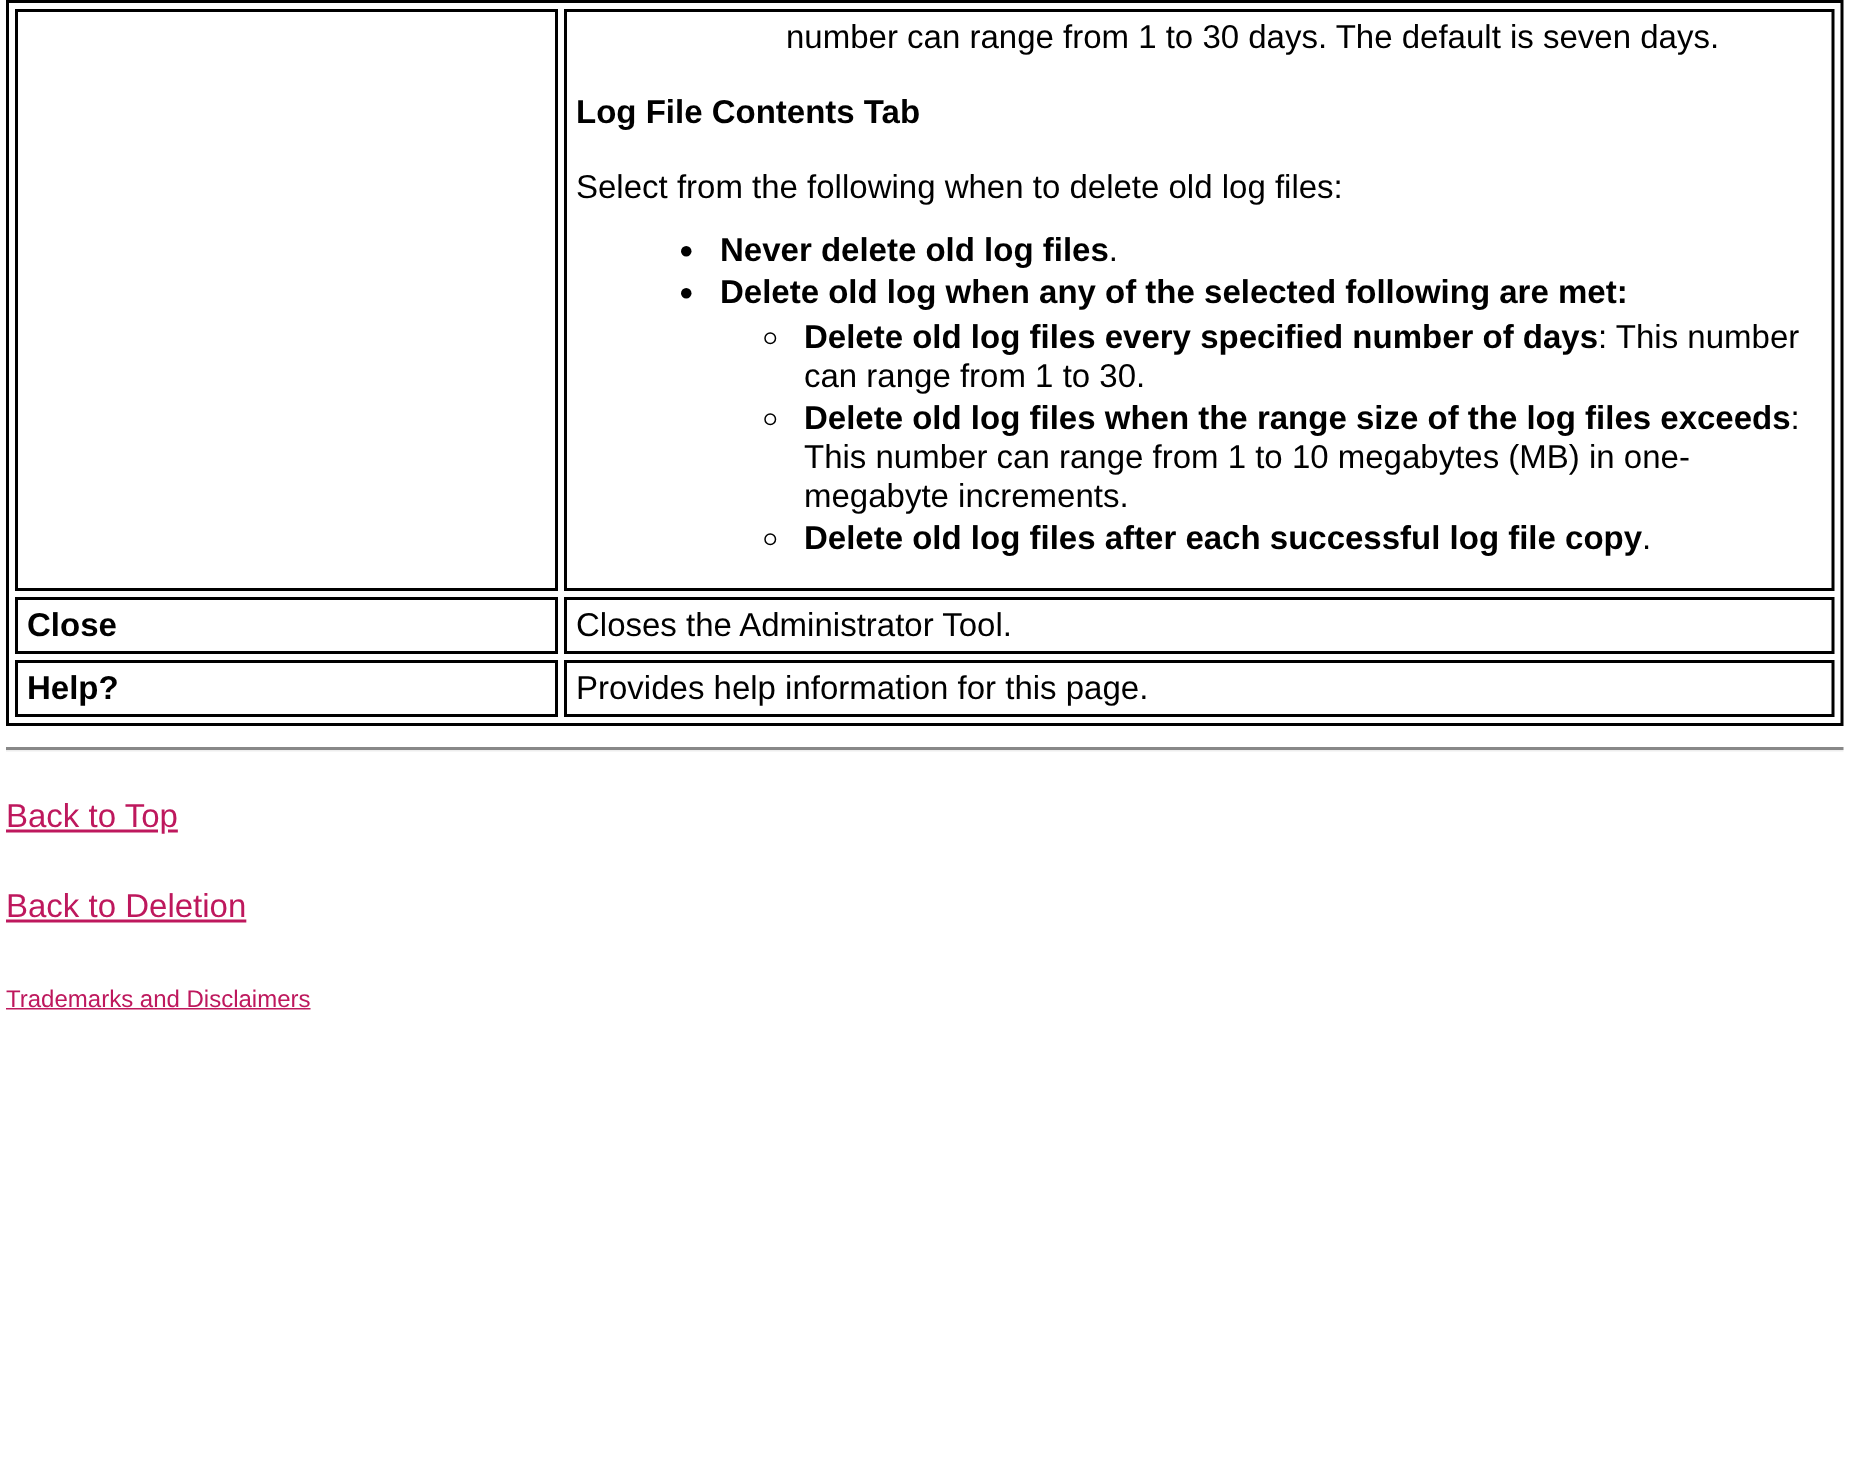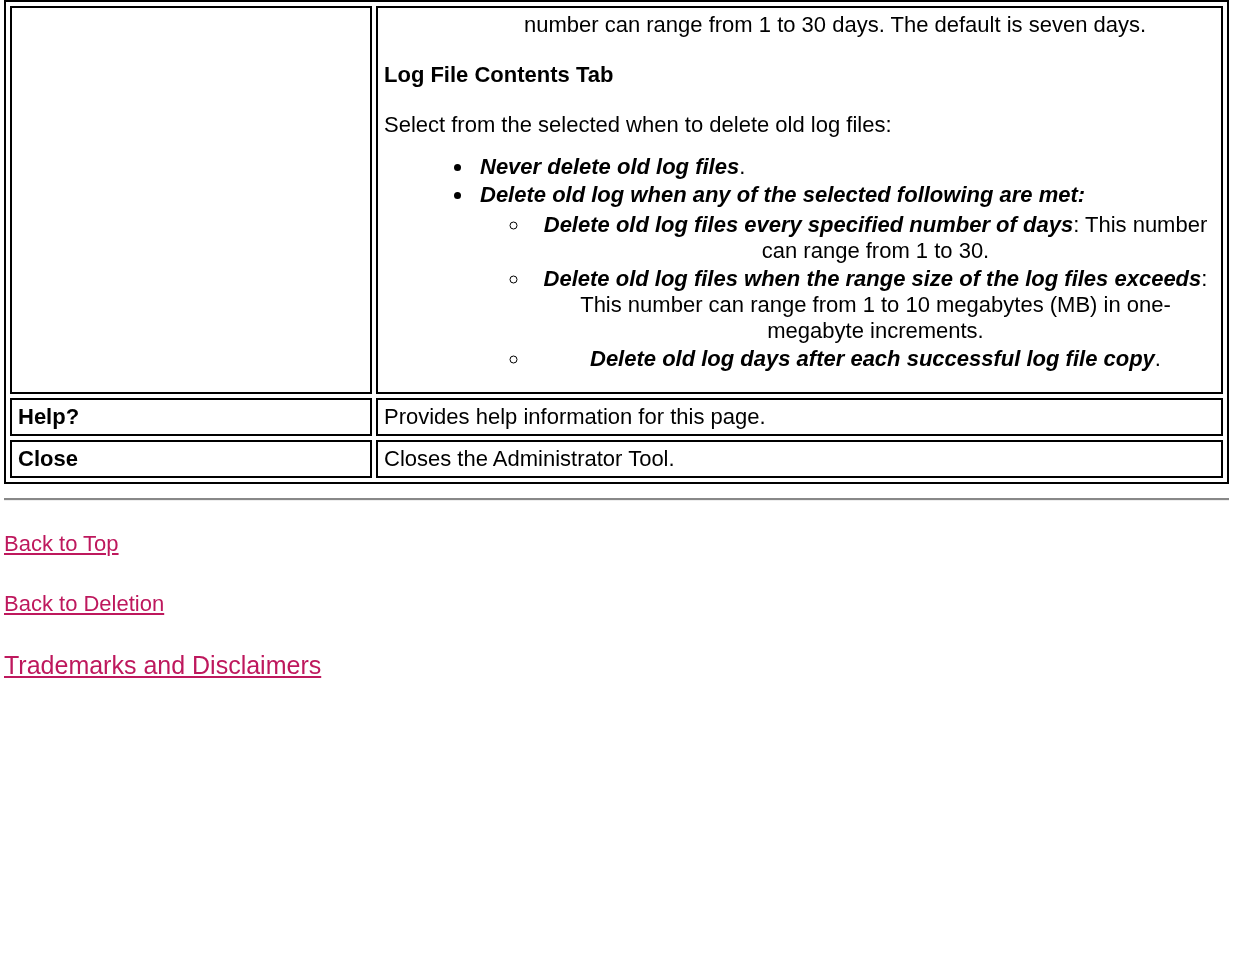--- a/index.html
+++ b/index.html
@@ -39,83 +39,82 @@
     padding-left: 90px;
   }
   ul.outer > li {
     margin-bottom: 2px;
     padding-left: 6px;
   }
   ul.inner {
     list-style-type: circle;
     margin: 4px 0 0 0;
     padding-left: 50px;
-    text-align: center;
   }
   ul.inner > li {
     margin-bottom: 2px;
     padding-left: 6px;
   }
-  .bold { font-weight: bold; font-style: italic; }
+  .bold { font-weight: bold; }
   hr.divider {
     border: none;
     border-top: 2px solid #888;
     border-bottom: 1px solid #eee;
     margin: 14px 0 30px 0;
   }
   a.link {
     color: #be185d;
     text-decoration: underline;
     display: inline-block;
   }
   .linkblock { margin: 0 0 34px 0; }
-  .small { font-size: 25px; }
+  .small { font-size: 16px; }
   .frag { color:#000; }
 </style>
 </head>
 <body>
 
 <table class="main">
   <tbody>
       <tr>
     <td class="left"></td>
     <td>
       <div style="padding-left:140px; margin-bottom:6px;" class="frag">
         <span>number can range from 1 to 30 days. The default is seven days.</span>
       </div>
       <div class="section-heading">Log File Contents Tab</div>
-      <div class="intro">Select from the selected when to delete old log files:</div>
+      <div class="intro">Select from the following when to delete old log files:</div>
       <ul class="outer">
         <li>
           <span class="bold">Never delete old log files</span><span>.</span>
         </li>
         <li>
           <span class="bold">Delete old log when any of the selected following are met:</span>
           <ul class="inner">
             <li>
               <span class="bold">Delete old log files every specified number of days</span><span>: This number can range from 1 to 30.</span>
             </li>
             <li>
               <span class="bold">Delete old log files when the range size of the log files exceeds</span><span>: This number can range from 1 to 10 megabytes (MB) in one-megabyte increments.</span>
             </li>
             <li>
-              <span class="bold">Delete old log days after each successful log file copy</span><span>.</span>
+              <span class="bold">Delete old log files after each successful log file copy</span><span>.</span>
             </li>
           </ul>
         </li>
       </ul>
     </td>
   </tr>
   <tr>
+    <td class="left">Close</td>
+    <td>Closes the Administrator Tool.</td>
+  </tr>
+  <tr>
     <td class="left">Help?</td>
     <td>Provides help information for this page.</td>
-  </tr>
-  <tr>
-    <td class="left">Close</td>
-    <td>Closes the Administrator Tool.</td>
   </tr>
 </tbody>
   </table>
 
 <hr class="divider">
 
 <div class="linkblock">
   <a href="#" class="link">Back to Top</a>
 </div>
 <div class="linkblock">

